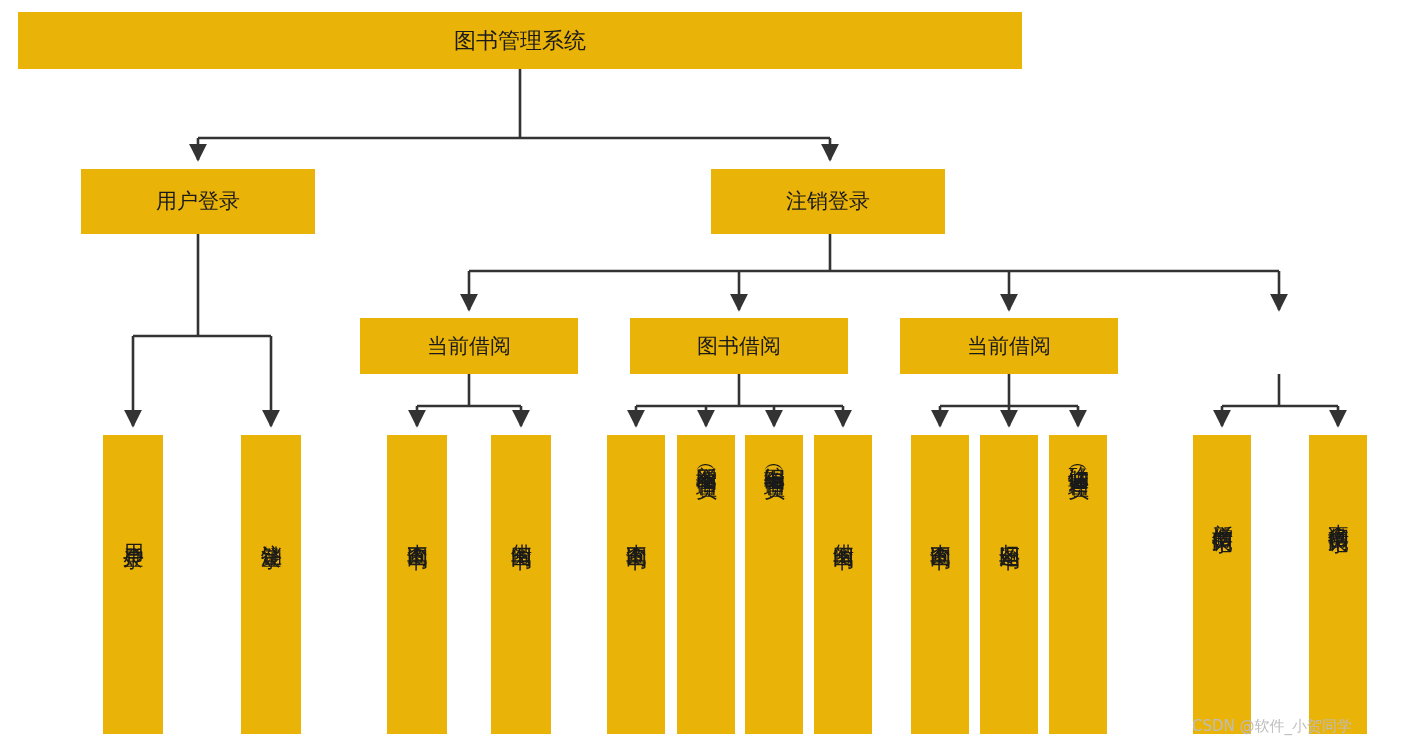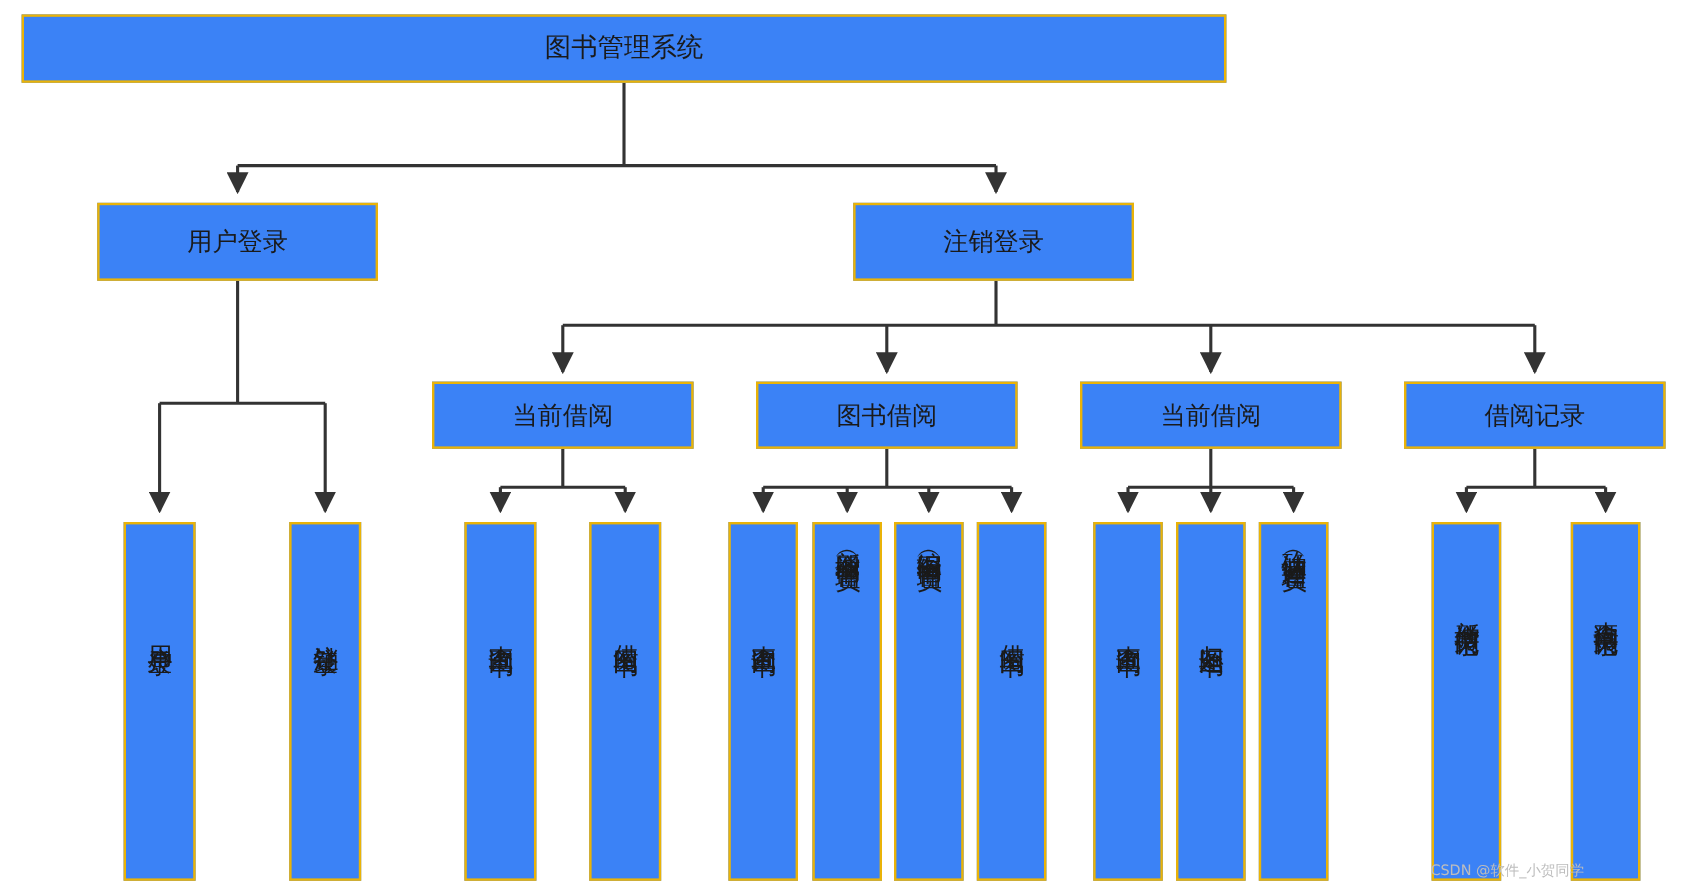--- a/index.html
+++ b/index.html
@@ -21,22 +21,22 @@
   #diagram-svg {
     position: absolute;
     left: 0;
     top: 0;
     width: 1405px;
     height: 747px;
   }
   .node {
     position: absolute;
     box-sizing: border-box;
-    background: #3b82f6;
-    border: 2px solid #eab308;
+    background: #eab308;
+    border: 8px solid #eab308;
     display: flex;
     align-items: center;
     justify-content: center;
     z-index: 2;
   }
   .node-label {
     color: #1a1a1a;
     font-family: "DejaVu Sans", "Liberation Sans", sans-serif;
     line-height: 1.18;
     text-align: center;
@@ -63,21 +63,21 @@
   }
   .node.vertical.mid .node-label {
     margin-top: 78px;
   }
   .node.vertical.mid2 .node-label {
     margin-top: 58px;
   }
   .watermark {
     position: absolute;
     color: #bdbdbd;
-    font-size: 12px;
+    font-size: 15px;
     font-family: "DejaVu Sans", "Liberation Sans", sans-serif;
     white-space: nowrap;
     z-index: 5;
   }
 </style>
 </head>
 <body>
 
 <div id="diagram-root">
 
@@ -148,23 +148,20 @@
   </div>
 
   <div class="node horizontal" style="left:630px; top:318px; width:218px; height:56px;">
     <span class="node-label">图书借阅</span>
   </div>
 
   <div class="node horizontal" style="left:900px; top:318px; width:218px; height:56px;">
     <span class="node-label">当前借阅</span>
   </div>
 
-  <div class="node horizontal" style="left:1170px; top:318px; width:218px; height:56px;">
-    <span class="node-label">借阅记录</span>
-  </div>
 
   <div class="node vertical mid" style="left:103px; top:435px; width:60px; height:299px;">
     <span class="node-label">用户登录</span>
   </div>
 
   <div class="node vertical mid" style="left:241px; top:435px; width:60px; height:299px;">
     <span class="node-label">注销登录</span>
   </div>
 
   <div class="node vertical mid" style="left:387px; top:435px; width:60px; height:299px;">

